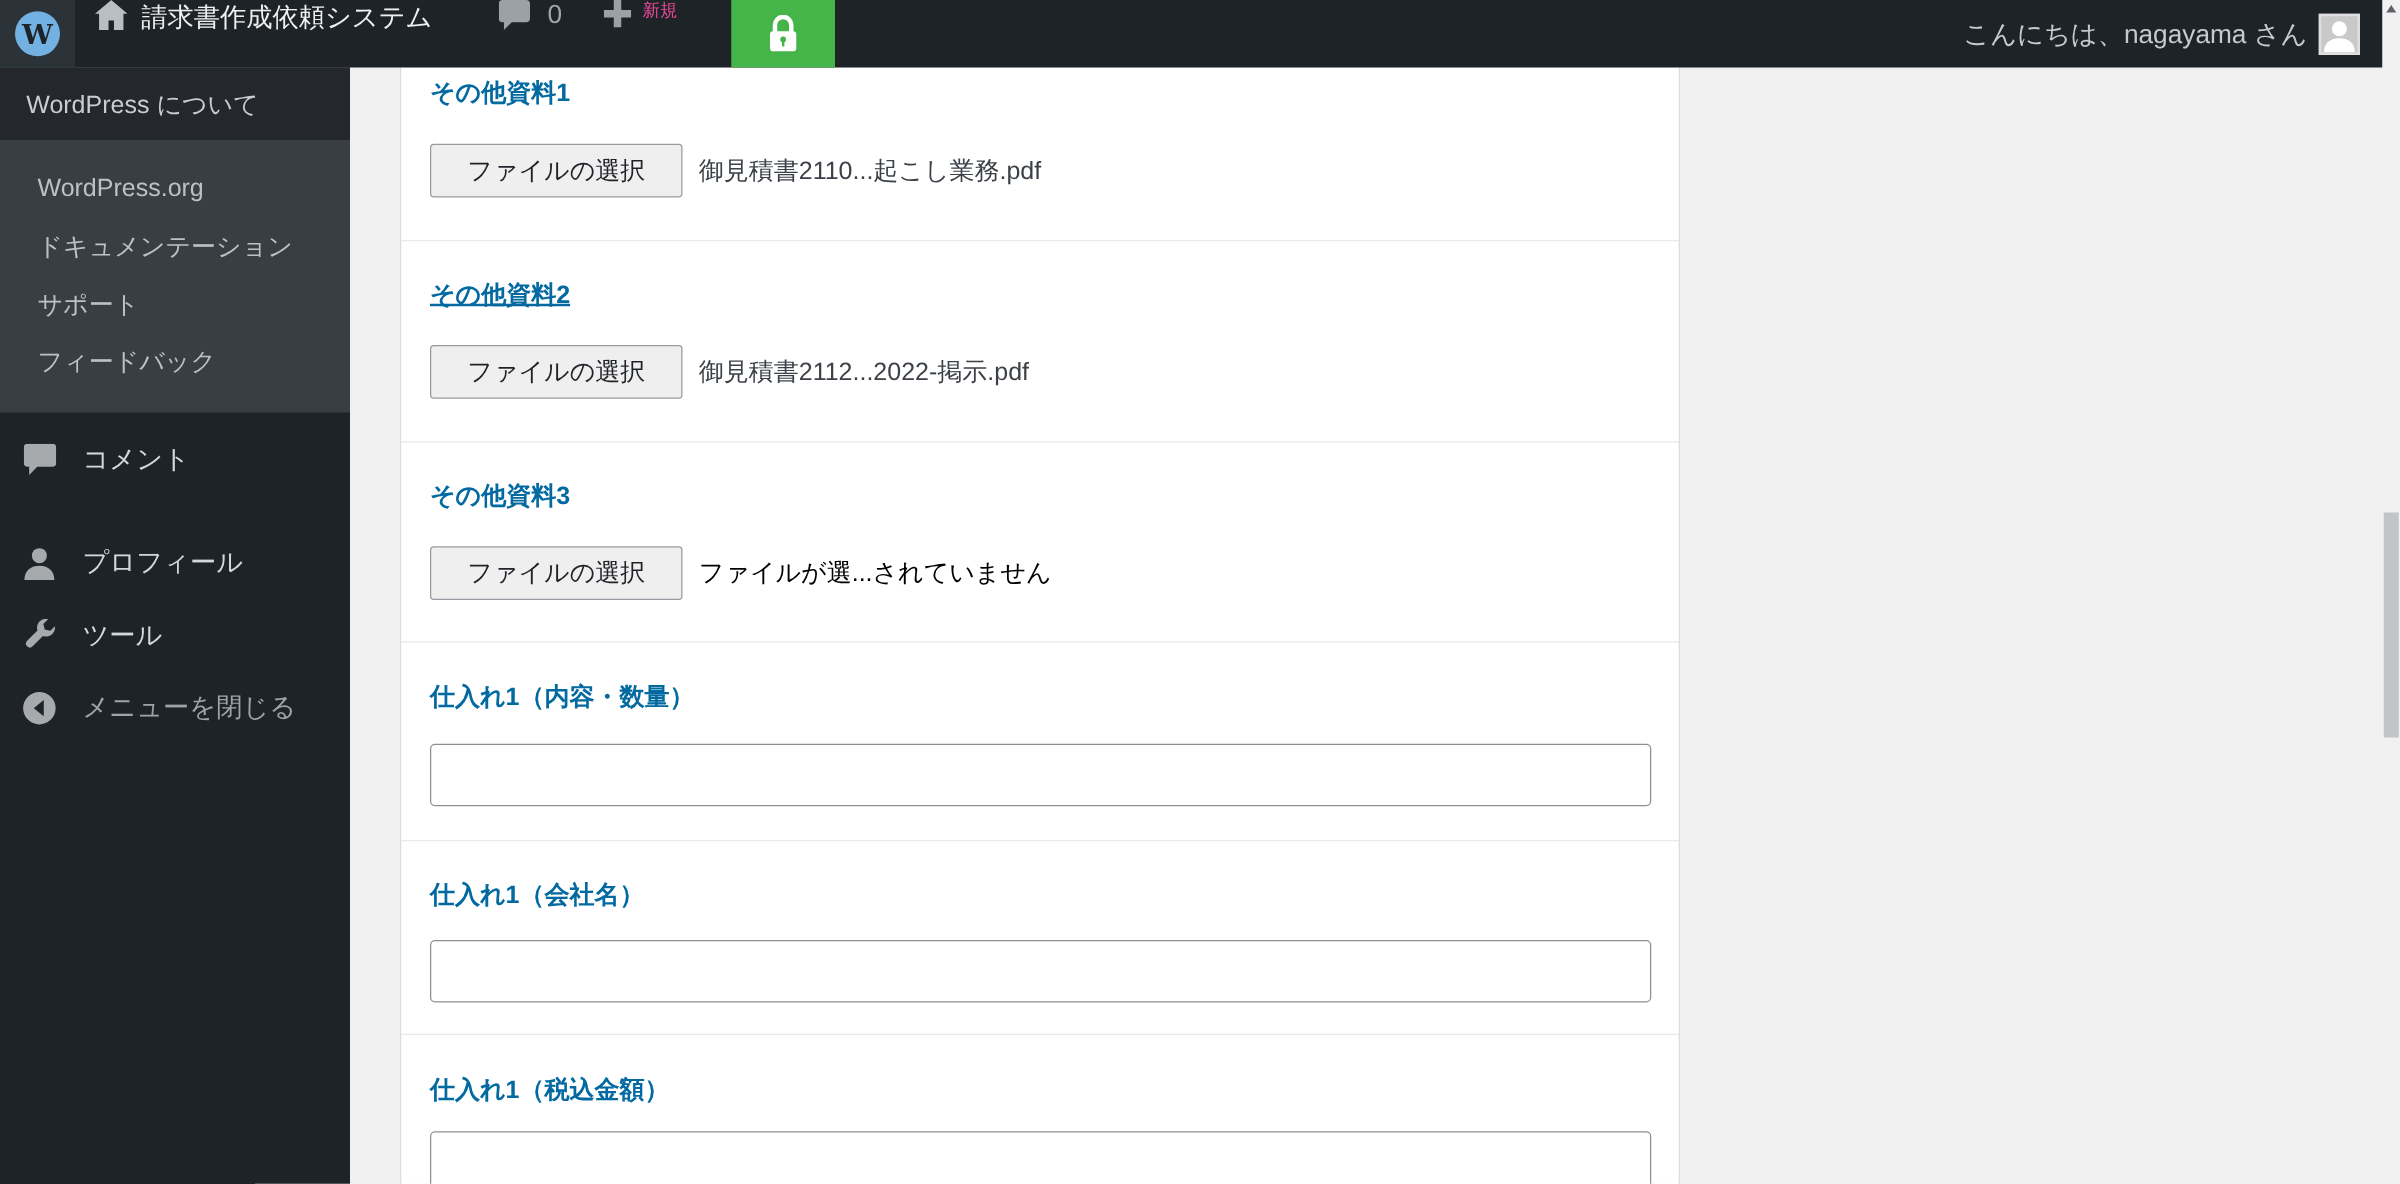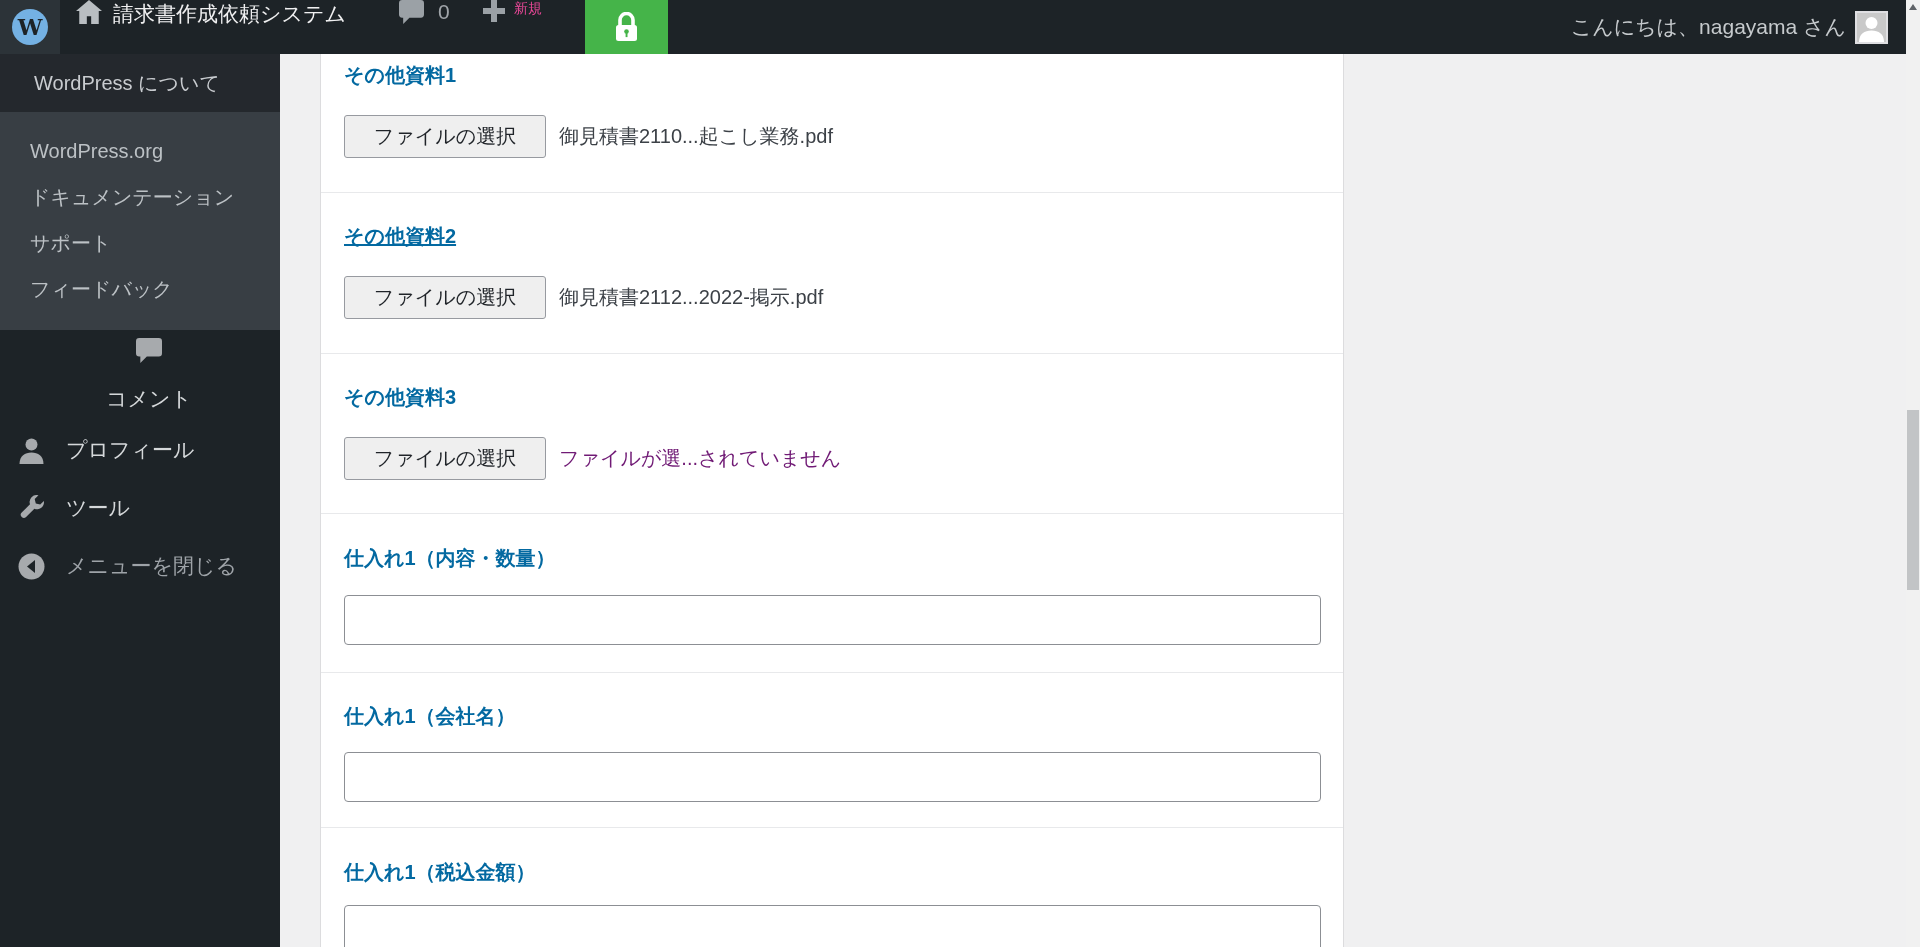--- a/index.html
+++ b/index.html
@@ -32,21 +32,21 @@
   .scroll-up { position:absolute; left:3px; top:4px; width:0; height:0;
                border-left:4px solid transparent; border-right:4px solid transparent;
                border-bottom:6px solid #5f6368; }
   .scroll-thumb { position:absolute; left:1px; top:410px; width:12px; height:180px;
                   background:#c2c4c6; }
 
   
   .sidebar { position:absolute; left:0; top:54px; width:280px; height:893px;
              background:#1d2327; z-index:40; }
   .flyout-primary { position:absolute; left:0; top:0; width:280px; height:58px;
-                    background:#24282d; display:flex; align-items:center; padding-left:34px;
+                    background:#24282d; display:flex; align-items:center; padding-left:21px;
                     color:#c9ccd0; font-size:20px; }
   .flyout-secondary { position:absolute; left:0; top:58px; width:280px; height:218px;
                       background:#383e44; padding-top:16px; }
   .flyout-link { height:46px; display:flex; align-items:center; padding-left:30px;
                  color:#bcc1c5; font-size:20px; cursor:pointer; }
   .menu-item { position:absolute; left:0; width:280px; height:60px;
                display:flex; align-items:center; padding-left:18px; gap:21px;
                color:#d5d8da; font-size:21px; cursor:pointer; }
   .menu-item.dim { color:#9ea3a8; }
   .mi-icon { width:27px; height:27px; flex:0 0 27px; display:flex;
@@ -61,21 +61,21 @@
   .sep { position:absolute; left:0; width:1024px; height:0;
          border-top:1px solid #e8e9eb; }
   .row-label { position:absolute; left:23px; font-size:20px; font-weight:bold;
                color:#0369a1; line-height:26px; white-space:nowrap; }
   .file-ctrl { position:absolute; left:23px; height:43px; display:flex; align-items:center; }
   .file-btn { width:202px; height:43px; background:#efefef; border:1px solid #979aa0;
               border-radius:3px; font-size:20px; color:#1f2328;
               display:inline-flex; align-items:center; justify-content:center;
               font-family:"Liberation Sans", sans-serif; cursor:pointer; }
   .file-name { margin-left:13px; font-size:20px; color:#3c4147; white-space:nowrap; }
-  .file-name.empty { color:#701a75; }
+  .file-name.empty { color:#000000; }
   .text-input { position:absolute; left:23px; width:977px; height:50px;
                 border:1px solid #8c8f94; border-radius:4px; background:#fff;
                 font-size:20px; padding:0 12px; color:#2c3338;
                 font-family:"Liberation Sans", sans-serif; }
   svg { display:block; }
 </style>
 </head>
 <body>
 
 <div class="adminbar">
@@ -142,21 +142,21 @@
       <span>ドキュメンテーション</span>
     </div>
     <div class="flyout-link">
       <span>サポート</span>
     </div>
     <div class="flyout-link">
       <span>フィードバック</span>
     </div>
   </div>
 
-  <div class="menu-item" style="top:283px;flex-direction:column;">
+  <div class="menu-item" style="top:283px;">
     <span class="mi-icon">
       <svg width="26" height="25" viewBox="0 0 24 23">
         <path d="M3 0 h18 a3 3 0 0 1 3 3 v11 a3 3 0 0 1 -3 3 h-11 l-6 6 v-6 H3 a3 3 0 0 1 -3 -3 V3 a3 3 0 0 1 3 -3 Z" fill="#a7aaad"></path>
       </svg>
     </span>
     <span>コメント</span>
   </div>
 
   <div class="menu-item" style="top:366px;">
     <span class="mi-icon">

